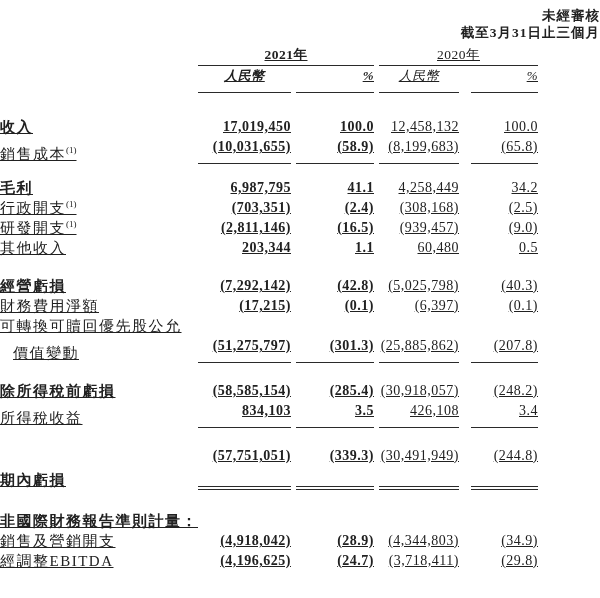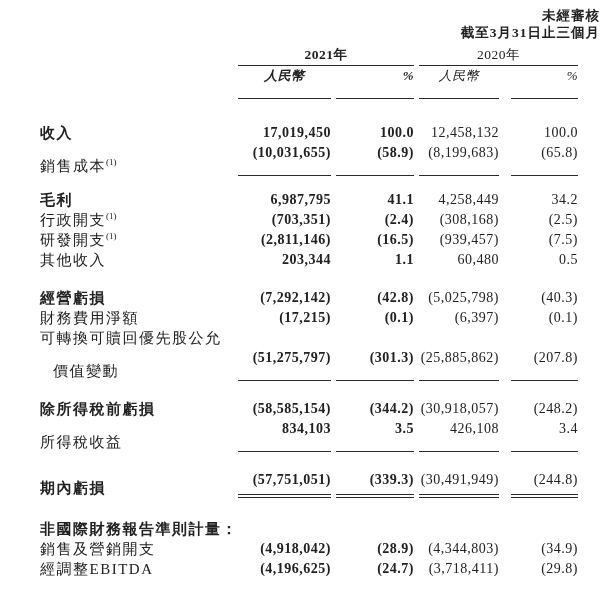--- a/index.html
+++ b/index.html
@@ -10,21 +10,21 @@
     color: #212121;
     overflow: hidden;
   }
   .page { padding-top: 7px; }
 
   
   .titleblock { margin-left: 102px; width: 498px; text-align: right; font-weight: bold; }
   .t1, .t2 { font-size: 13.5px; letter-spacing: 1px; line-height: 17px; }
 
   
-  table { border-collapse: collapse; table-layout: fixed; margin-left: 40px; margin-top: 3px; }
+  table { border-collapse: collapse; table-layout: fixed; margin-top: 3px; text-decoration: underline; }
   td { padding: 0; vertical-align: bottom; }
 
   col.c-label { width: 192px; }
   col.c1 { width: 93px; }
   col.c2 { width: 83px; }
   col.c3 { width: 85px; }
   col.c4 { width: 79px; }
 
   td.p5  { padding-left: 5px; }
   td.p12 { padding-left: 12px; }
@@ -38,22 +38,22 @@
   .sub .cv { font-style: italic; font-size: 13px; }
   .sub .ctr { text-align: center; }
   .sub .rt  { text-align: right; }
   .sub.y21 .cv { font-weight: bold; }
 
   .noterow td { height: 20px; text-align: center; font-style: italic;
                 font-size: 13px; letter-spacing: 0.5px; }
 
   .cv { line-height: 20px; letter-spacing: 0.5px; text-align: right;
         font-size: 14px; white-space: nowrap; }
-  .u  { border-bottom: 1px solid #2a2a2a; padding-bottom: 12px; }
-  .uu { border-bottom: 4px double #2a2a2a; padding-bottom: 4px; }
+  .u  { border-bottom: 1px solid #2a2a2a; padding-bottom: 6px; }
+  .uu { border-bottom: 4px double #2a2a2a; padding-bottom: 20px; }
 
   td.lbl { font-size: 15px; letter-spacing: 1.5px; line-height: 20px;
            white-space: nowrap; text-align: left; }
   td.lbl.b { font-weight: bold; }
   td.lbl.ind { padding-left: 13px; }
   td.lbl sup { font-size: 9px; letter-spacing: 0; line-height: 0; }
 
   td.num.y21 .cv { font-weight: bold; }
 </style>
 </head>
@@ -171,21 +171,21 @@
           <td class="num y21">
             <div class="cv">(2,811,146)</div>
           </td>
           <td class="num y21 p5">
             <div class="cv">(16.5)</div>
           </td>
           <td class="num y20 p5">
             <div class="cv">(939,457)</div>
           </td>
           <td class="num y20 p12">
-            <div class="cv">(7.5)</div>
+            <div class="cv">(9.0)</div>
           </td>
         </tr>
         <tr>
           <td class="lbl">其他收入</td>
           <td class="num y21">
             <div class="cv">203,344</div>
           </td>
           <td class="num y21 p5">
             <div class="cv">1.1</div>
           </td>
@@ -261,21 +261,21 @@
         </tr>
         <tr>
           <td colspan="5" style="height: 18px;"></td>
         </tr>
         <tr>
           <td class="lbl b">除所得稅前虧損</td>
           <td class="num y21">
             <div class="cv">(58,585,154)</div>
           </td>
           <td class="num y21 p5">
-            <div class="cv">(344.2)</div>
+            <div class="cv">(285.4)</div>
           </td>
           <td class="num y20 p5">
             <div class="cv">(30,918,057)</div>
           </td>
           <td class="num y20 p12">
             <div class="cv">(248.2)</div>
           </td>
         </tr>
         <tr>
           <td class="lbl">所得稅收益</td>

